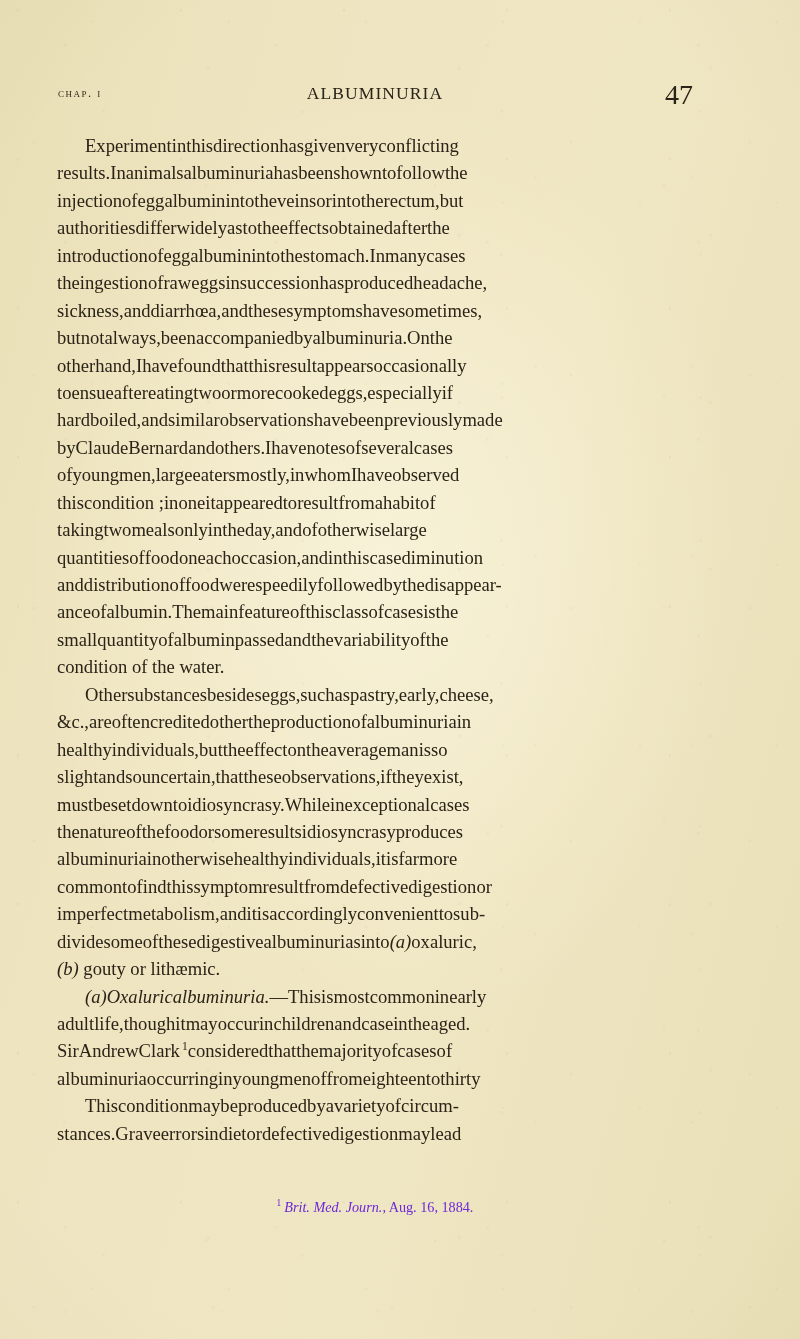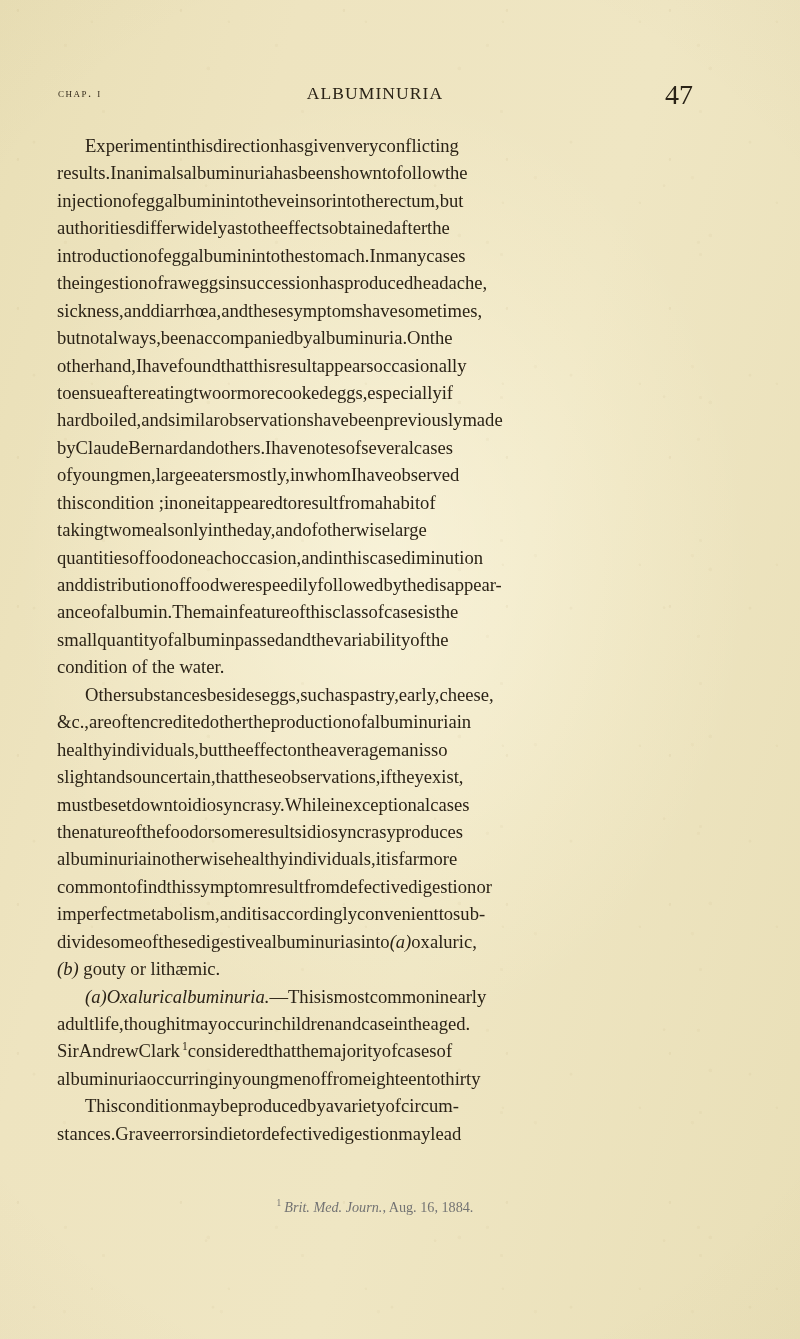--- a/index.html
+++ b/index.html
@@ -124,21 +124,21 @@
   }
 
   
   .footnote {
     position: absolute;
     left: 0;
     top: 1199px;
     width: 636px;
     text-align: center;
     font-size: 14.2px;
-    color: #737373;
+    color: #6d28d9;
   }
   .footnote sup {
     font-size: 0.66em;
     vertical-align: super;
     line-height: 0;
     padding-right: 3px;
   }
 </style>
 </head>
 <body>

